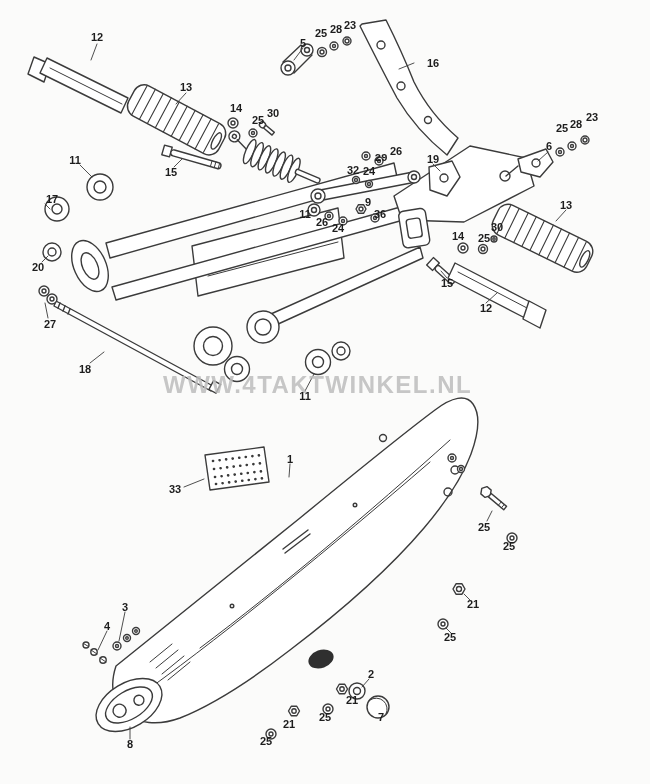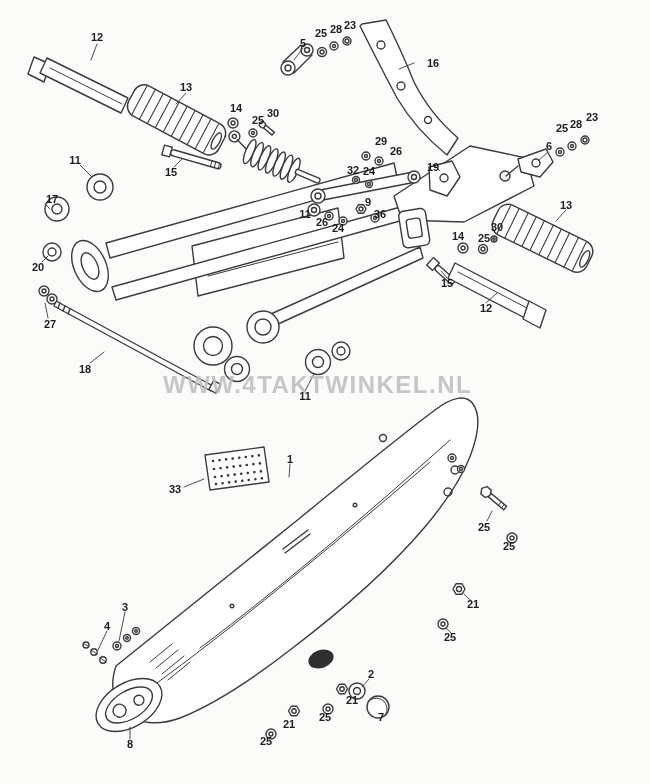--- a/index.html
+++ b/index.html
@@ -402,25 +402,25 @@
       <span class="part-label" style="left: 321px; top: 33px;">25</span>
       <span class="part-label" style="left: 336px; top: 29px;">28</span>
       <span class="part-label" style="left: 350px; top: 25px;">23</span>
       <span class="part-label" style="left: 433px; top: 63px;">16</span>
       <span class="part-label" style="left: 186px; top: 87px;">13</span>
       <span class="part-label" style="left: 236px; top: 108px;">14</span>
       <span class="part-label" style="left: 258px; top: 120px;">25</span>
       <span class="part-label" style="left: 273px; top: 113px;">30</span>
       <span class="part-label" style="left: 75px; top: 160px;">11</span>
       <span class="part-label" style="left: 171px; top: 172px;">15</span>
-      <span class="part-label" style="left: 381px; top: 141px;">29</span>
+      <span class="part-label" style="left: 381px; top: 158px; font-family: Liberation Mono, monospace;">29</span>
       <span class="part-label" style="left: 396px; top: 151px;">26</span>
       <span class="part-label" style="left: 353px; top: 170px;">32</span>
       <span class="part-label" style="left: 369px; top: 171px;">24</span>
-      <span class="part-label" style="left: 433px; top: 159px; margin-top: 8px;">19</span>
+      <span class="part-label" style="left: 433px; top: 159px;">19</span>
       <span class="part-label" style="left: 549px; top: 146px;">6</span>
       <span class="part-label" style="left: 562px; top: 128px;">25</span>
       <span class="part-label" style="left: 576px; top: 124px;">28</span>
       <span class="part-label" style="left: 592px; top: 117px;">23</span>
       <span class="part-label" style="left: 52px; top: 199px;">17</span>
       <span class="part-label" style="left: 305px; top: 214px;">11</span>
       <span class="part-label" style="left: 322px; top: 222px;">26</span>
       <span class="part-label" style="left: 338px; top: 228px;">24</span>
       <span class="part-label" style="left: 368px; top: 202px;">9</span>
       <span class="part-label" style="left: 380px; top: 214px;">36</span>

